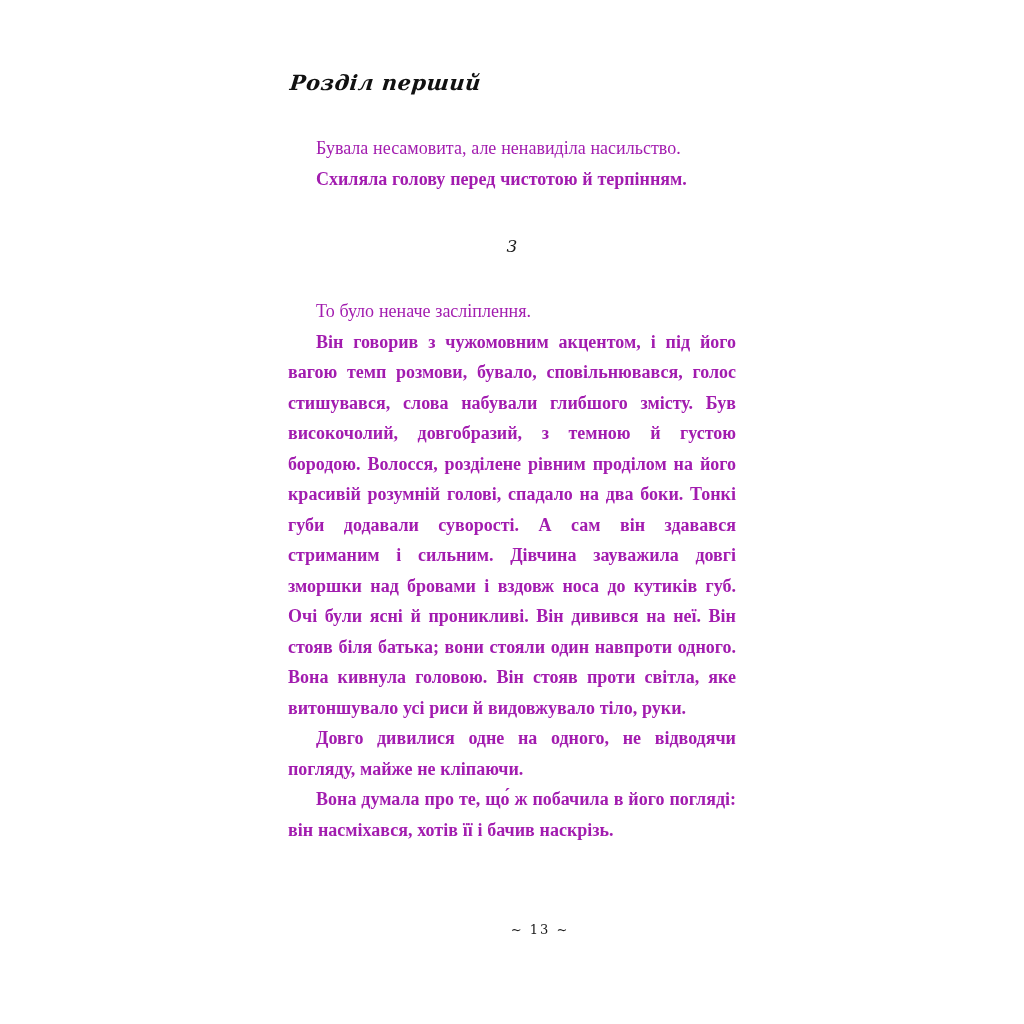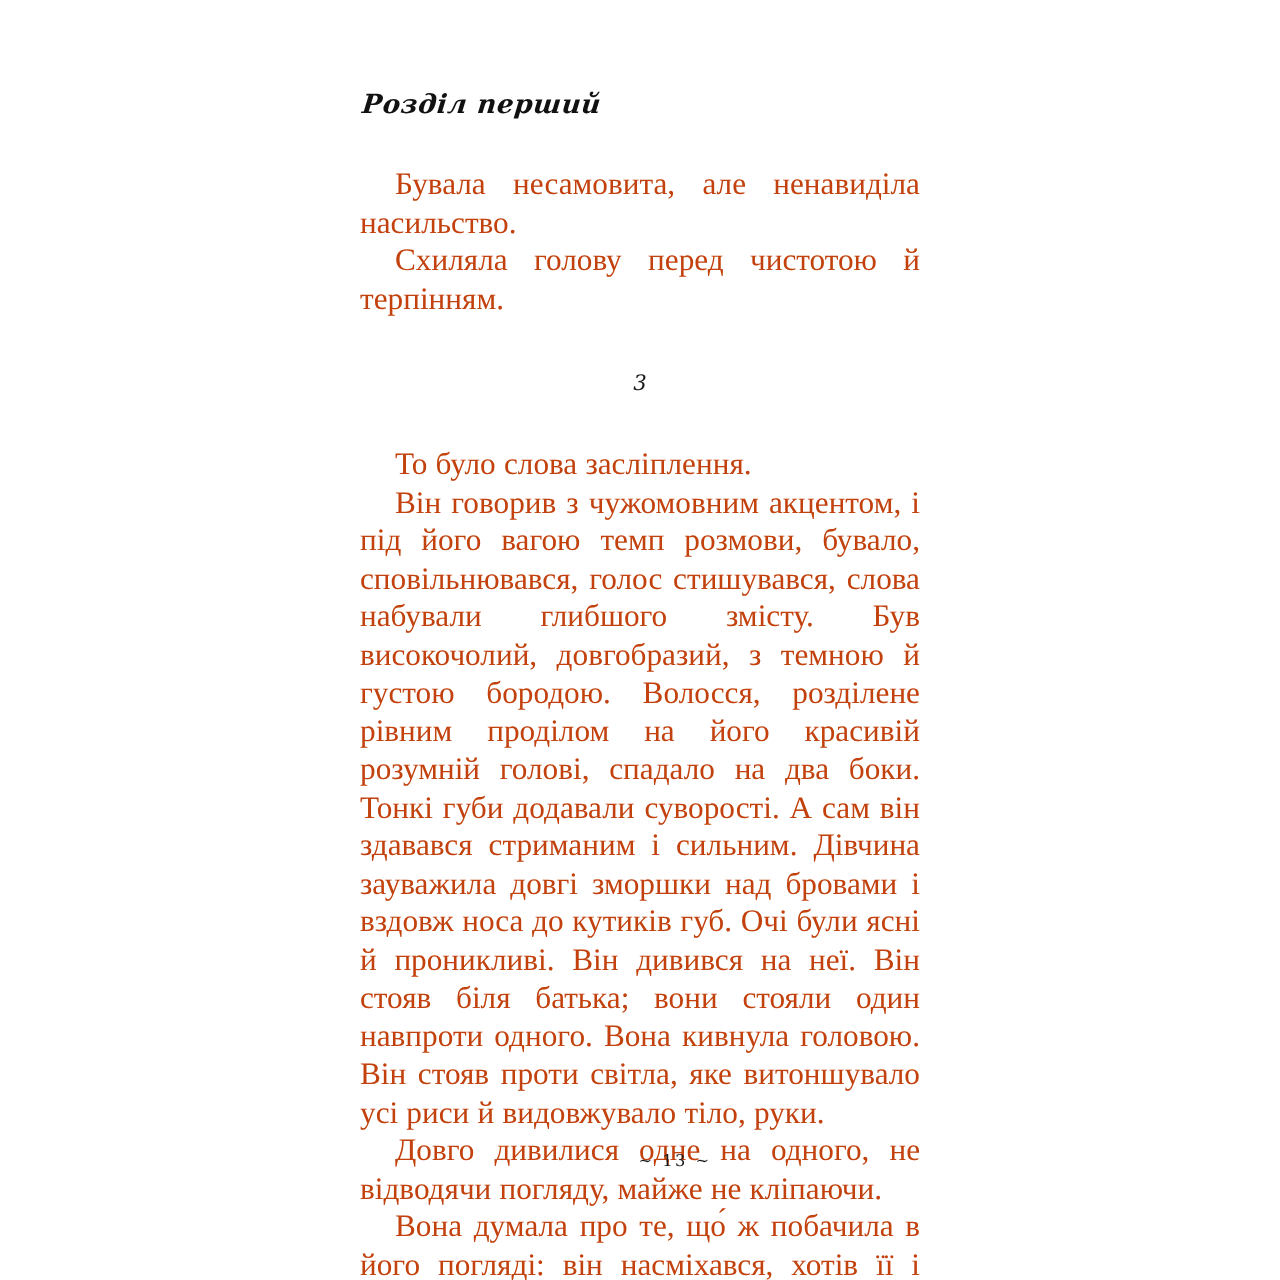--- a/index.html
+++ b/index.html
@@ -34,29 +34,30 @@
     font-style: italic;
     font-weight: 700;
     font-size: 21px;
     letter-spacing: 0.5px;
     color: #111111;
     margin: 0 0 38px 2px;
     transform: skewX(-6deg);
   }
   p.para {
     margin: 0;
-    font-size: 25px;
+    font-size: 18px;
     line-height: 30.5px;
     text-align: justify;
     text-indent: 28px;
-    color: #c2410c;
+    color: #a21caf;
     word-spacing: 0.3px;
   }
   p.para.cont {
     text-indent: 28px;
+    font-weight: bold;
   }
   .section-number {
     margin: 42px 0 40px 0;
     text-align: center;
     font-family: "DejaVu Serif", "Liberation Serif", serif;
     font-style: italic;
     font-size: 17px;
     color: #1a1a1a;
   }
   .folio {
@@ -80,21 +81,21 @@
   <div class="text-column">
 
     <h1 class="chapter-heading">Розділ перший</h1>
 
     <p class="para">Бувала несамовита, але ненавиділа насильство.</p>
 
     <p class="para cont">Схиляла голову перед чистотою й терпінням.</p>
 
     <div class="section-number">3</div>
 
-    <p class="para">То було слова засліплення.</p>
+    <p class="para">То було неначе засліплення.</p>
 
     <p class="para cont">Він говорив з чужомовним акцентом, і під його вагою темп розмови, бувало, сповільнювався, голос стишувався, слова набували глибшого змісту. Був високочолий, довгобразий, з темною й густою бородою. Волосся, розділене рівним проділом на його красивій розумній голові, спадало на два боки. Тонкі губи додавали суворості. А сам він здавався стриманим і сильним. Дівчина зауважила довгі зморшки над бровами і вздовж носа до кутиків губ. Очі були ясні й проникливі. Він дивився на неї. Він стояв біля батька; вони стояли один навпроти одного. Вона кивнула головою. Він стояв проти світла, яке витоншувало усі риси й видовжувало тіло, руки.</p>
 
     <p class="para cont">Довго дивилися одне на одного, не відводячи погляду, майже не кліпаючи.</p>
 
     <p class="para cont">Вона думала про те, що́ ж побачила в його погляді: він насміхався, хотів її і бачив наскрізь.</p>
 
 
   </div>
 

